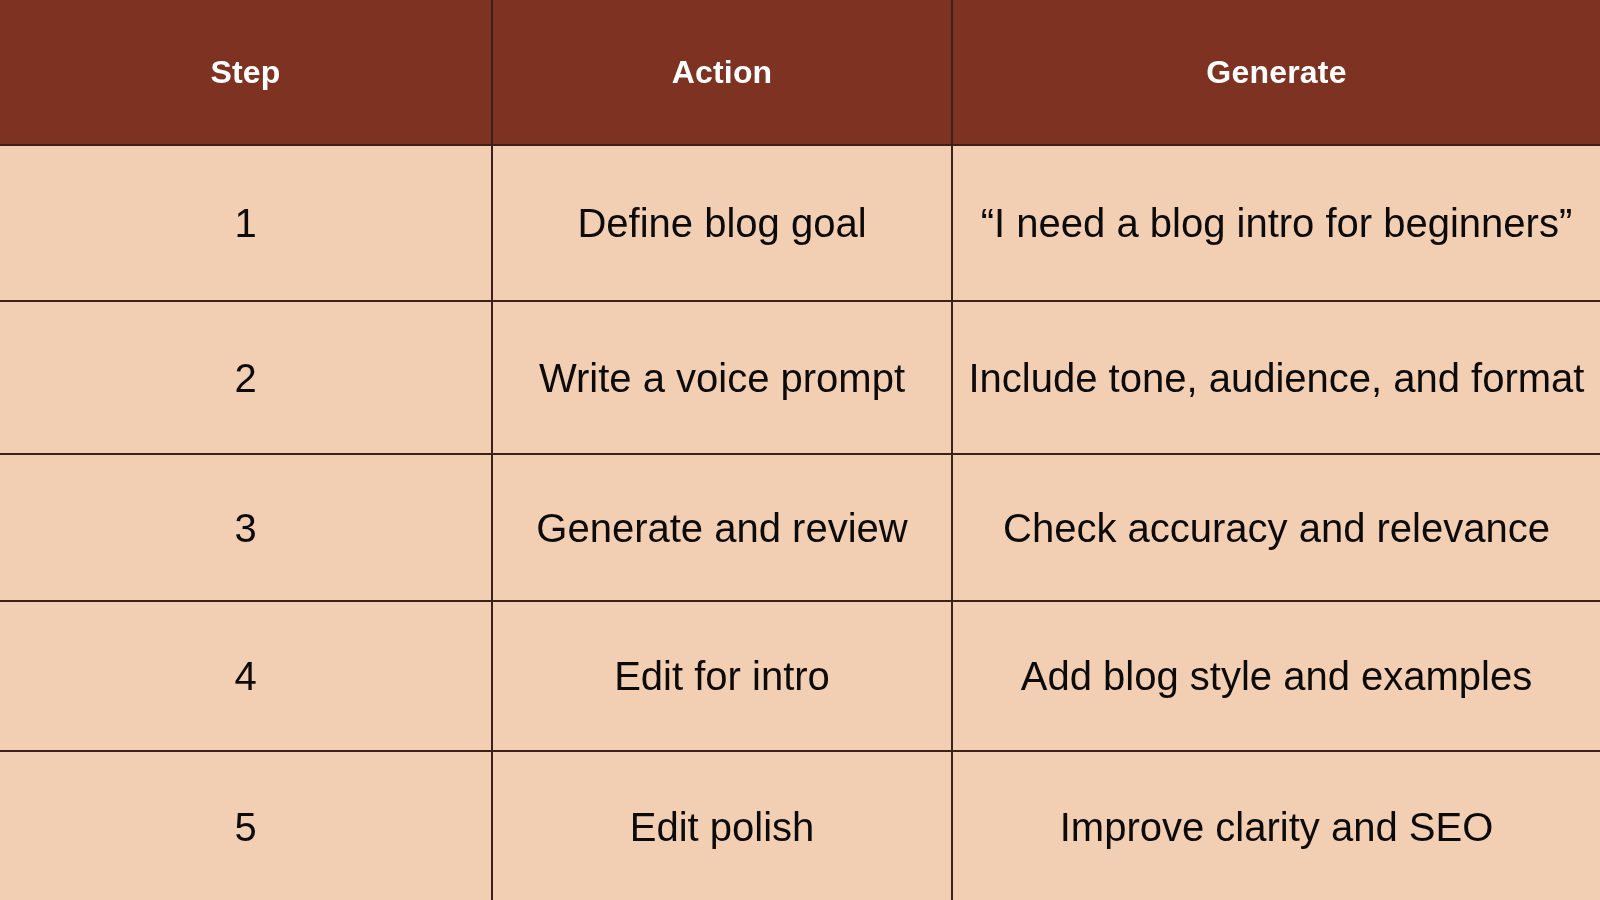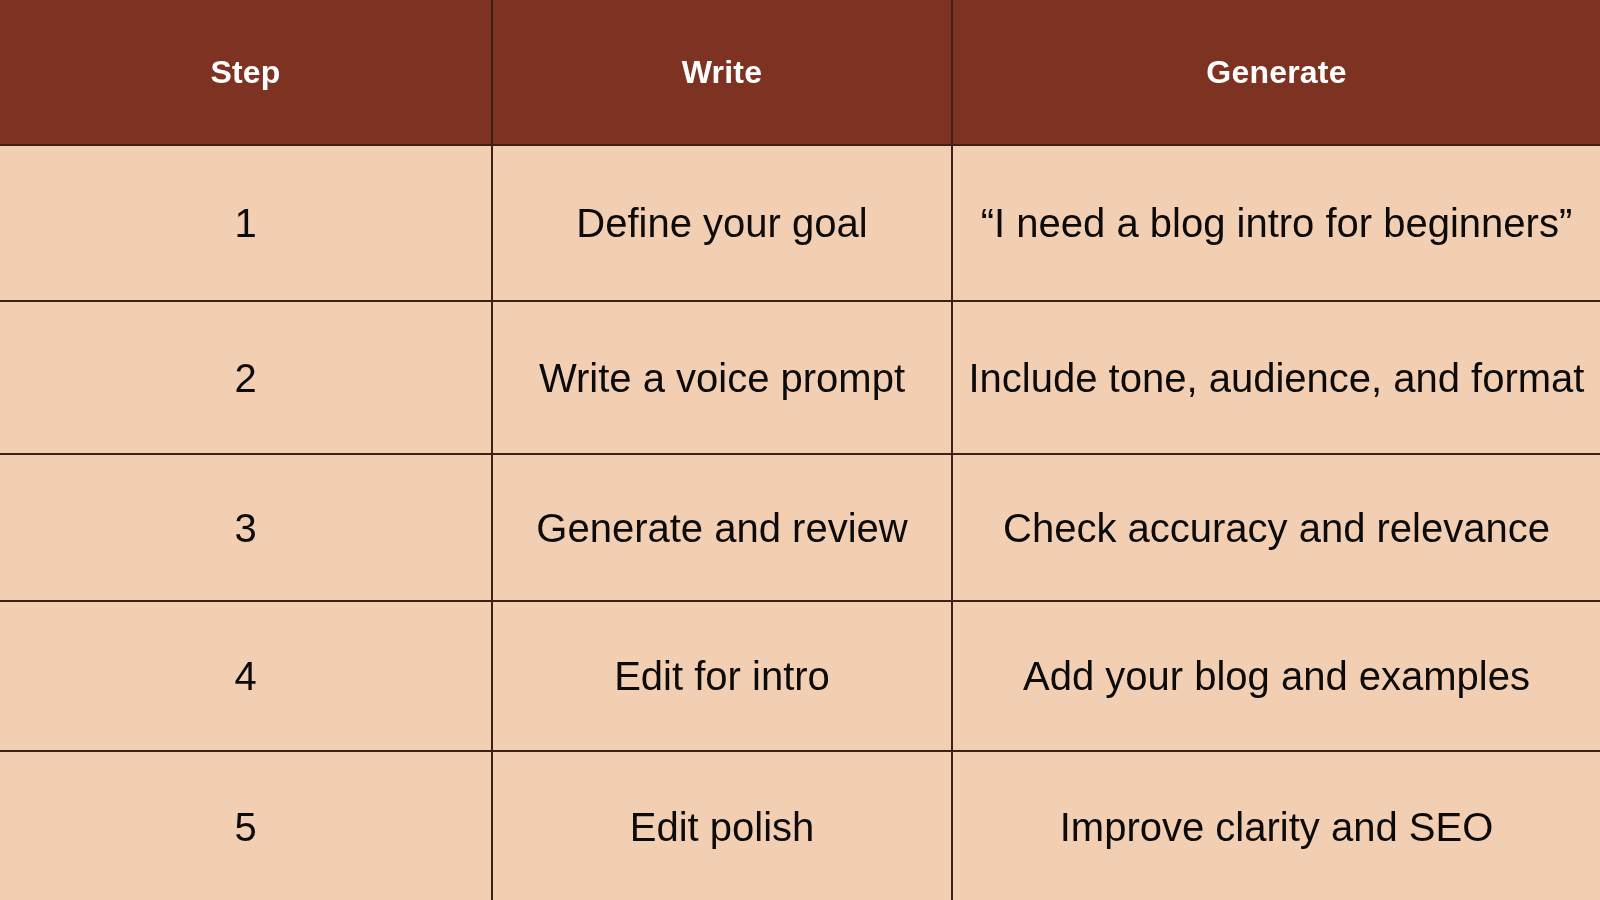--- a/index.html
+++ b/index.html
@@ -81,49 +81,49 @@
   <table class="step-table">
     <colgroup>
       <col class="col-step">
       <col class="col-action">
       <col class="col-example">
     </colgroup>
 
     <thead>
       <tr>
         <th>Step</th>
-        <th>Write</th>
+        <th>Action</th>
         <th>Generate</th>
       </tr>
     </thead>
 
     <tbody>
 
       <tr class="row-1">
         <td class="cell-step">1</td>
-        <td class="cell-action">Define your goal</td>
+        <td class="cell-action">Define blog goal</td>
         <td class="cell-example">“I need a blog intro for beginners”</td>
       </tr>
 
       <tr class="row-2">
         <td class="cell-step">2</td>
         <td class="cell-action">Write a voice prompt</td>
         <td class="cell-example">Include tone, audience, and format</td>
       </tr>
 
       <tr class="row-3">
         <td class="cell-step">3</td>
         <td class="cell-action">Generate and review</td>
         <td class="cell-example">Check accuracy and relevance</td>
       </tr>
 
       <tr class="row-4">
         <td class="cell-step">4</td>
         <td class="cell-action">Edit for intro</td>
-        <td class="cell-example">Add your blog and examples</td>
+        <td class="cell-example">Add blog style and examples</td>
       </tr>
 
       <tr class="row-5">
         <td class="cell-step">5</td>
         <td class="cell-action">Edit polish</td>
         <td class="cell-example">Improve clarity and SEO</td>
       </tr>
 
     </tbody>
   </table>

